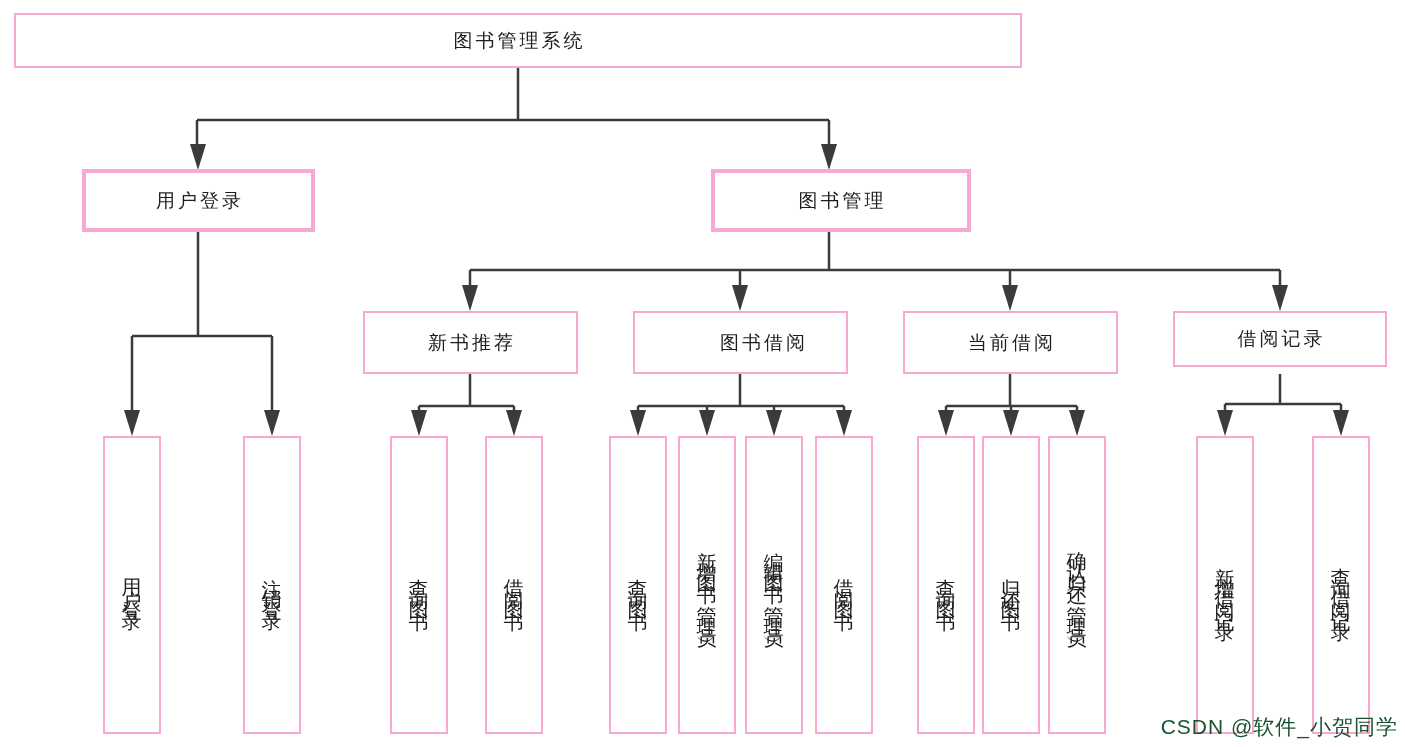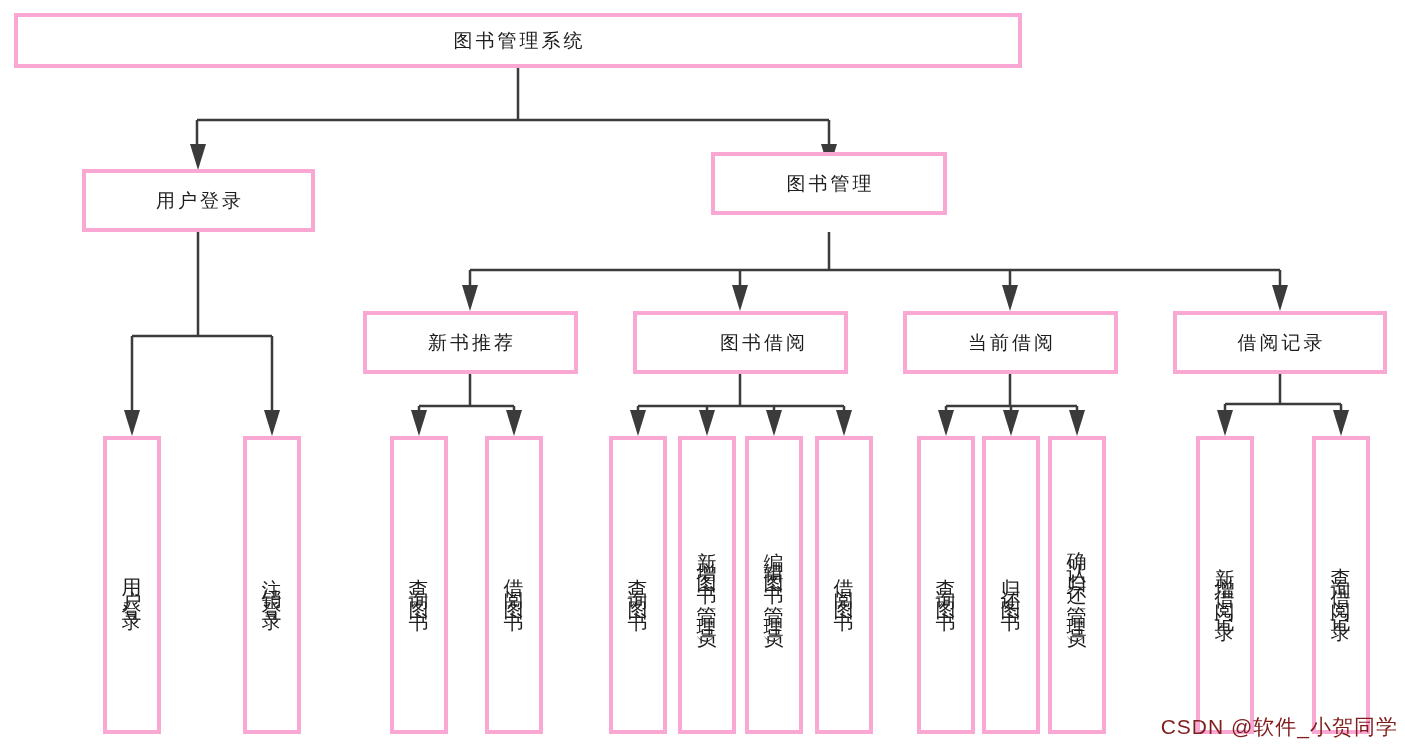--- a/index.html
+++ b/index.html
@@ -3,33 +3,33 @@
 <meta charset="utf-8">
 <style>
   html, body { margin: 0; padding: 0; background: #ffffff; }
   body {
     width: 1405px; height: 747px; position: relative; overflow: hidden;
     font-family: "Liberation Sans", sans-serif;
   }
   #connectors { position: absolute; left: 0; top: 0; width: 1405px; height: 747px; }
   .box {
     position: absolute; box-sizing: border-box; background: #ffffff;
-    border: 4px solid #f9a8d4; display: flex; align-items: center; justify-content: center;
+    border: 2px solid #f9a8d4; display: flex; align-items: center; justify-content: center;
     color: #1e1e1e;
   }
   .hbox { font-size: 19px; letter-spacing: 3px; text-indent: 3px; }
   .lv2 { border-width: 4px; }
   .leaf { top: 436px; width: 58px; height: 298px; }
   .leaf .vtext {
     writing-mode: vertical-rl; text-orientation: mixed;
     font-size: 20px; letter-spacing: 11px; line-height: 1.1; color: #1e1e1e;
   }
   #watermark {
     position: absolute; right: 7px; bottom: 6px;
-    font-size: 21px; letter-spacing: 1px; color: #7f1d1d; z-index: 10;
+    font-size: 21px; letter-spacing: 1px; color: #14532d; z-index: 10;
     white-space: nowrap;
   }
 </style>
 </head>
 <body>
 
 <svg id="connectors" viewBox="0 0 1405 747" xmlns="http://www.w3.org/2000/svg">
   <g stroke="#3b3b3b" stroke-width="2.5" fill="none">
 
     <path d="M518,68 V120 M197,120 H829 M197,120 V145 M829,120 V145"></path>
@@ -68,26 +68,26 @@
     <polygon points="1003,410 1019,410 1011,436"></polygon>
     <polygon points="1069,410 1085,410 1077,436"></polygon>
     <polygon points="1217,410 1233,410 1225,436"></polygon>
     <polygon points="1333,410 1349,410 1341,436"></polygon>
   </g>
 </svg>
 
 <div class="box hbox" style="left:14px; top:13px; width:1008px; height:55px;">图书管理系统</div>
 
 <div class="box hbox lv2" style="left:82px; top:169px; width:233px; height:63px;">用户登录</div>
-<div class="box hbox lv2" style="left:711px; top:152px; width:236px; height:63px;text-align:center;">图书管理</div>
+<div class="box hbox lv2" style="left:711px; top:169px; width:260px; height:63px;text-align:center;">图书管理</div>
 
 <div class="box hbox" style="left:363px; top:311px; width:215px; height:63px;text-align:right;">新书推荐</div>
 <div class="box hbox" style="left:633px; top:311px; width:215px; height:63px;padding-left:44px;">图书借阅</div>
 <div class="box hbox" style="left:903px; top:311px; width:215px; height:63px;">当前借阅</div>
-<div class="box hbox" style="left:1173px; top:311px; width:214px; height:63px;">借阅记录</div>
+<div class="box hbox" style="left:1173px; top:311px; width:214px; height:56px;">借阅记录</div>
 
 <div class="box leaf" style="left:103px;">
   <span class="vtext">用户登录</span>
 </div>
 <div class="box leaf" style="left:243px;">
   <span class="vtext">注销登录</span>
 </div>
 
 <div class="box leaf" style="left:390px;">
   <span class="vtext">查询图书</span>

